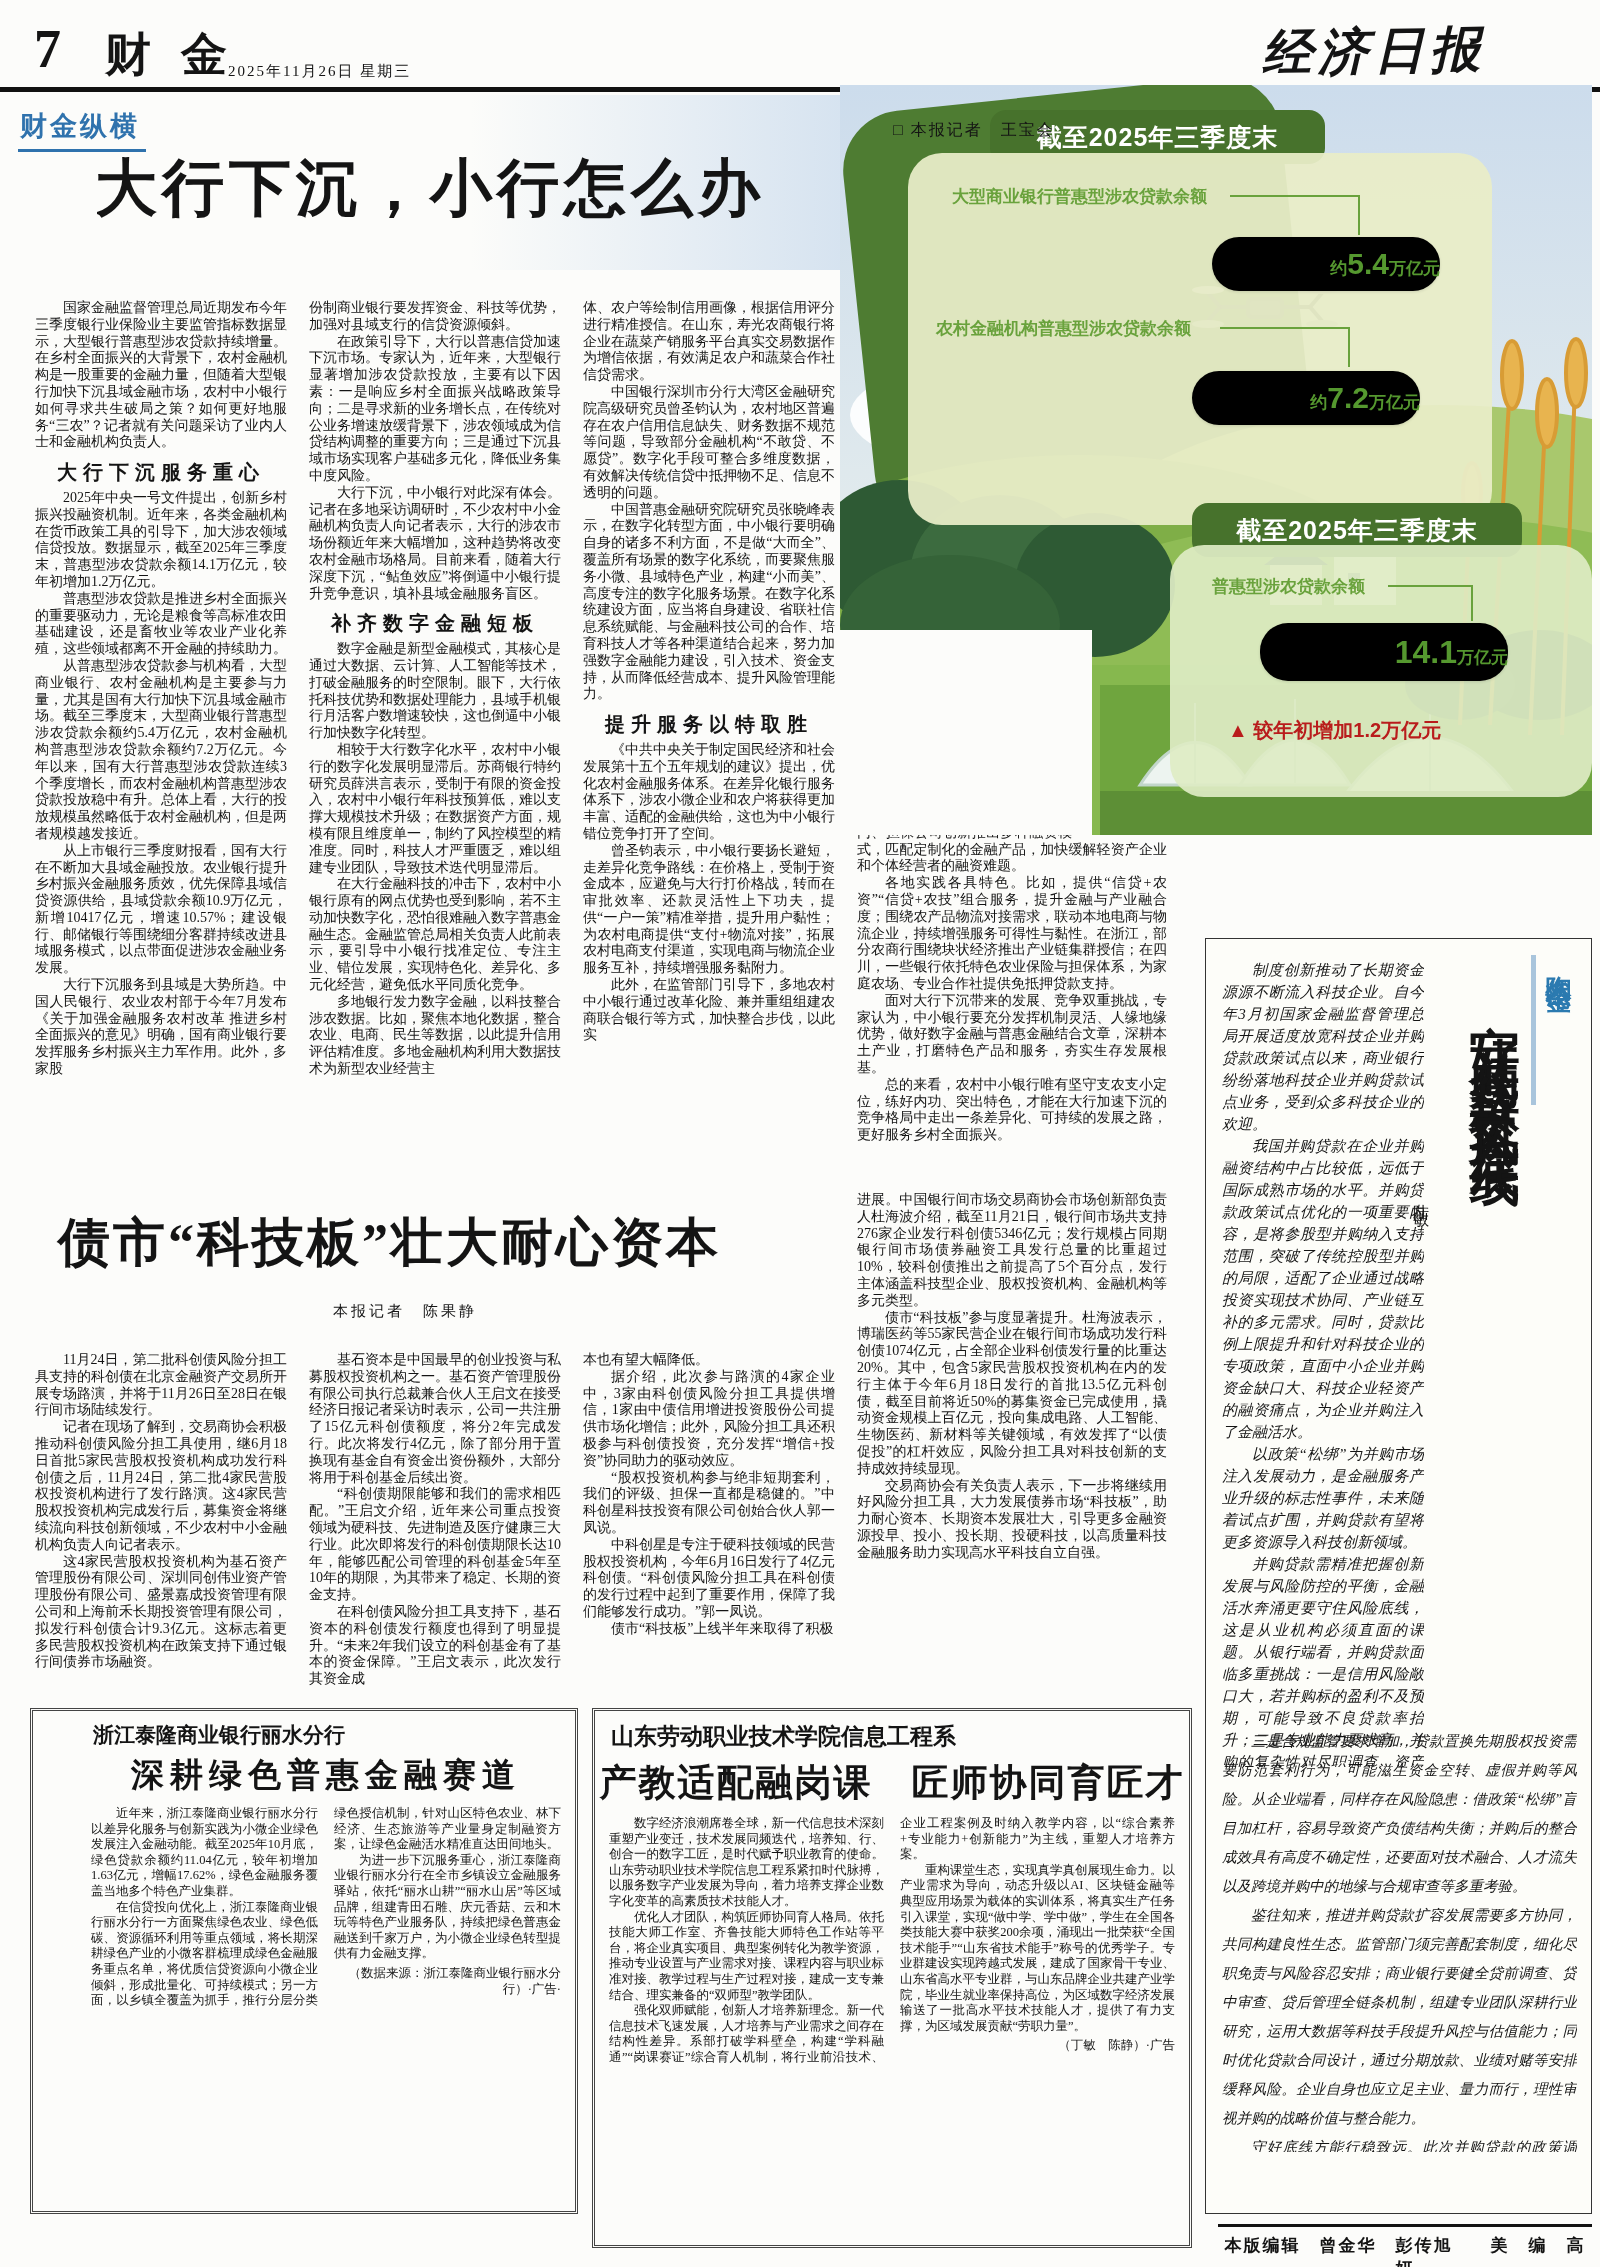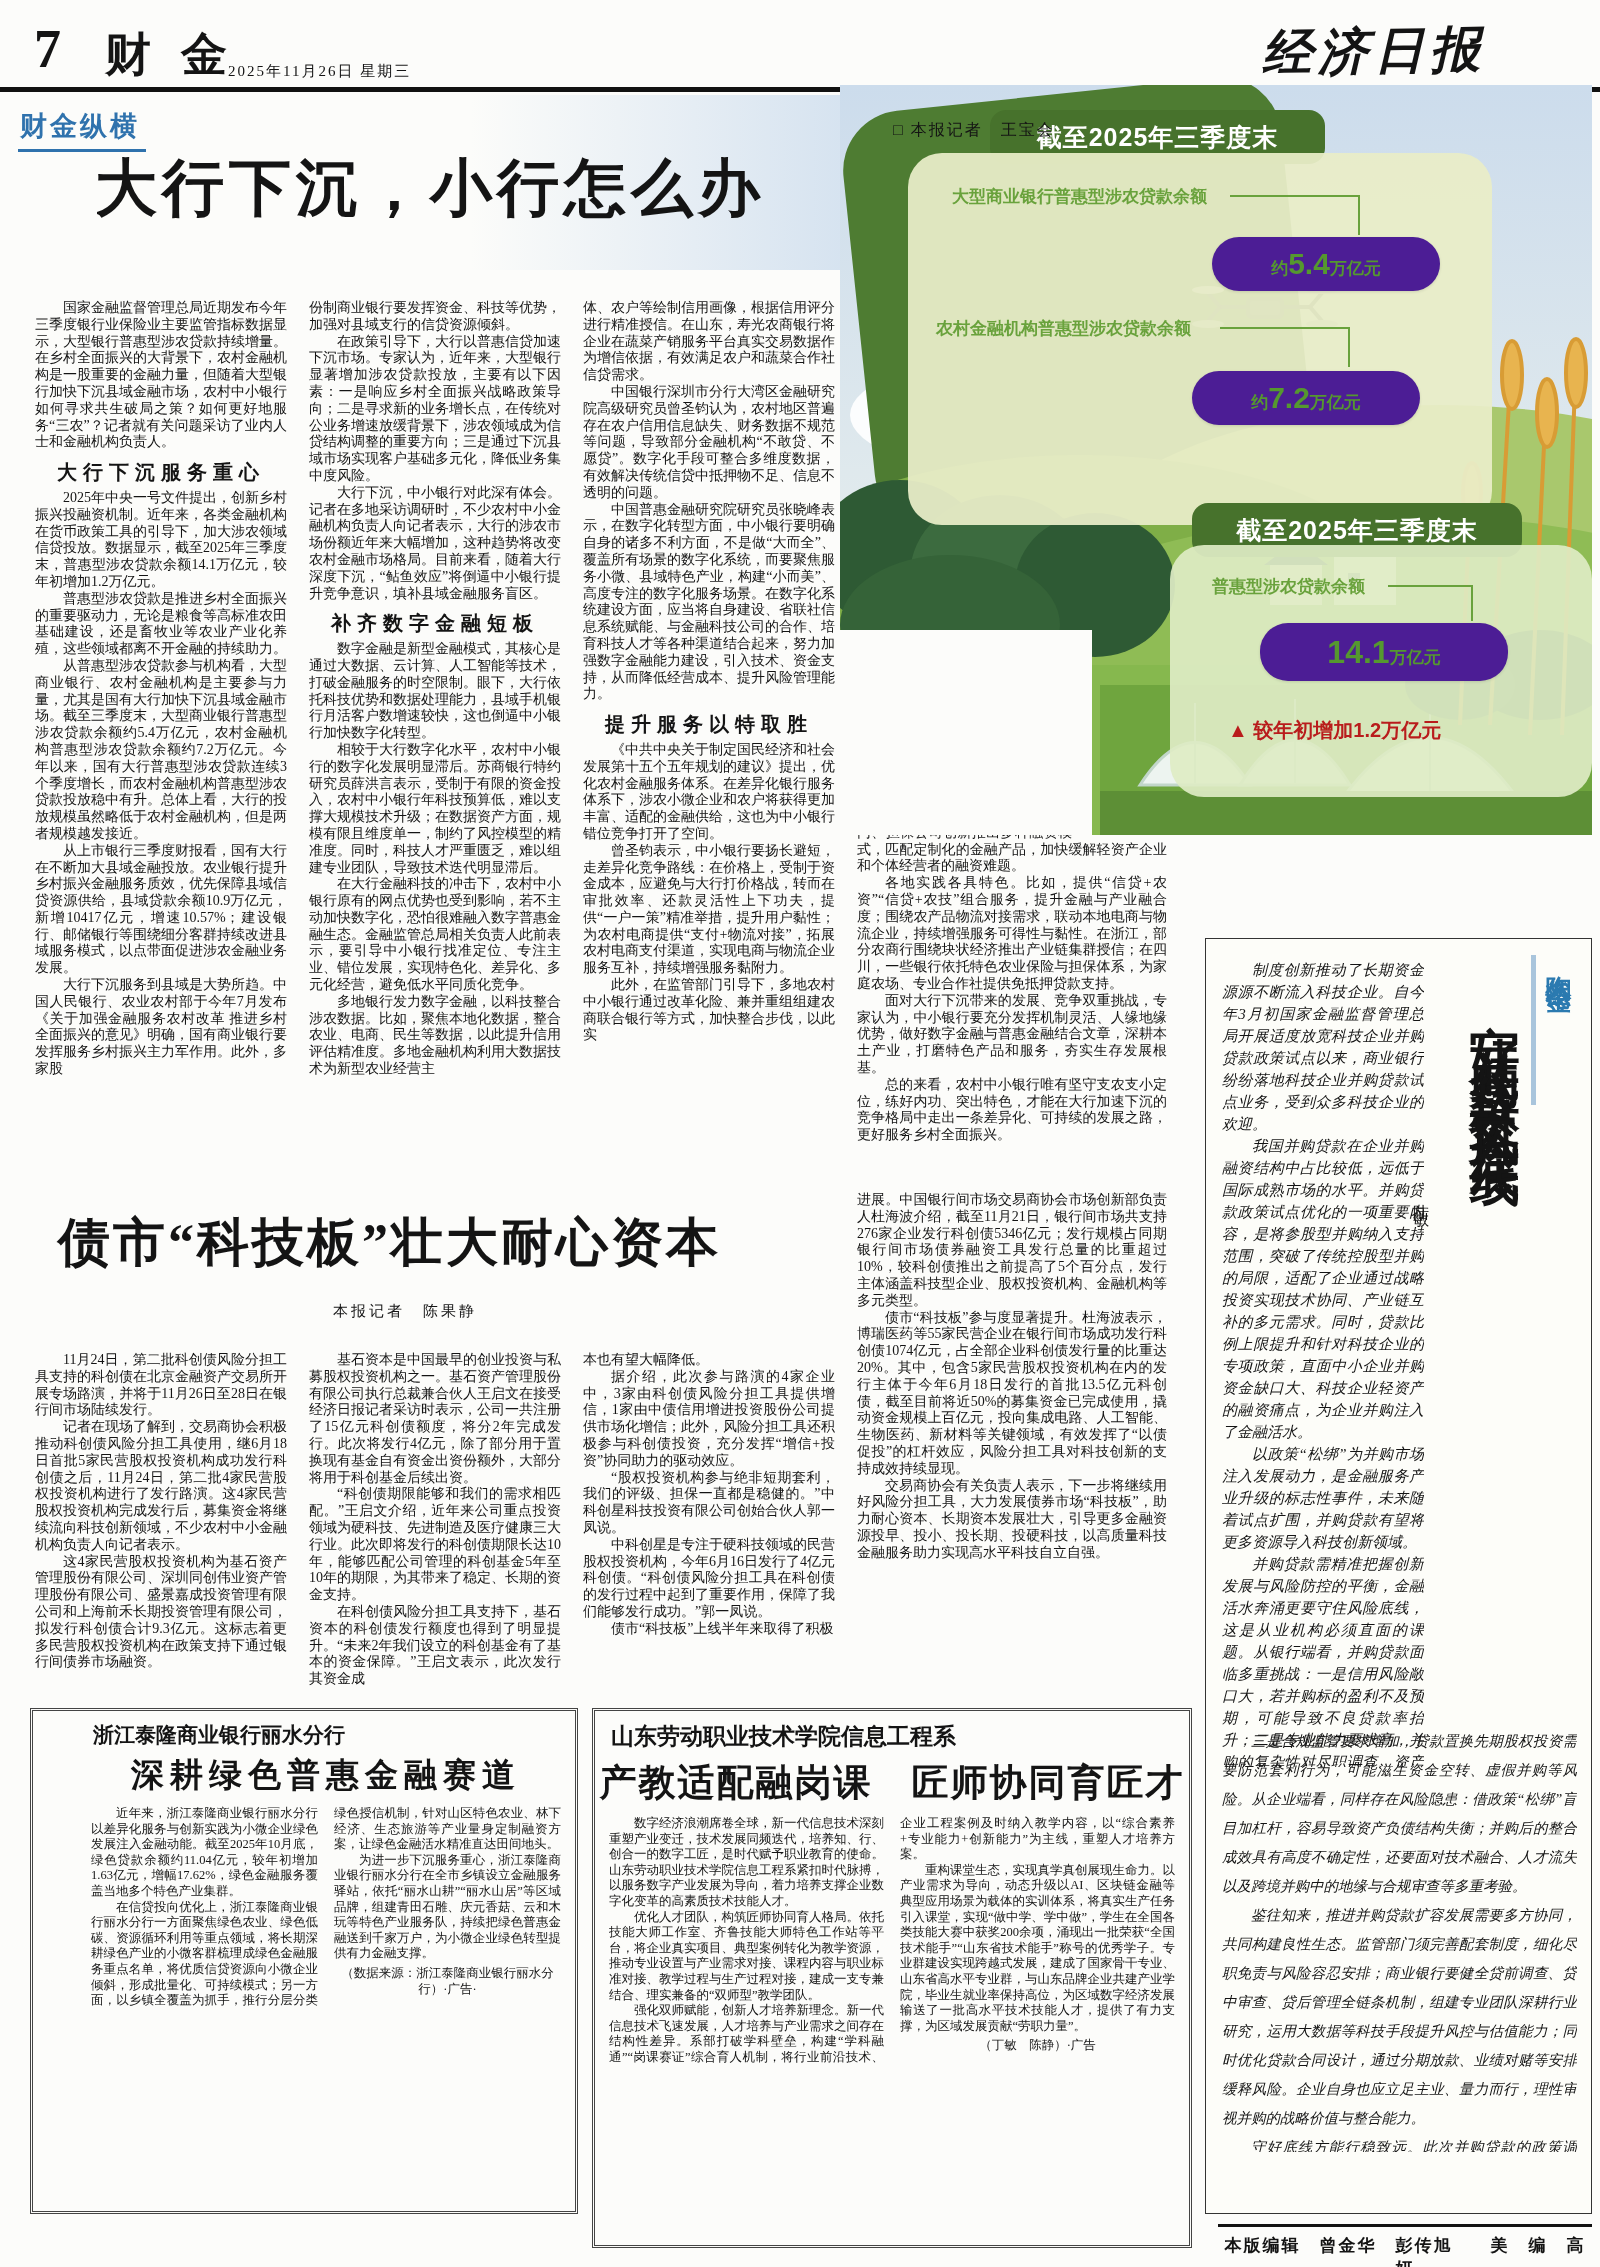--- a/index.html
+++ b/index.html
@@ -16,37 +16,37 @@
   .kicker{left:18px;top:108px;font-size:27px;font-weight:700;color:#2f72ad;border-bottom:3px solid #2f72ad;
           padding:0 6px 5px 2px;font-family:"Liberation Sans",sans-serif;letter-spacing:3px;}
   .skyfade{left:470px;top:95px;width:372px;height:175px;background:linear-gradient(90deg,rgba(214,227,240,0),#d6e3f0);}
   .title1{left:95px;top:146px;width:740px;font-size:62px;font-weight:900;letter-spacing:5px;white-space:nowrap;}
   .byline1{left:893px;top:120px;font-size:16px;letter-spacing:2px;z-index:9;}
   
   .col{position:absolute;font-size:14px;line-height:16.8px;overflow:hidden;}
   .blk{margin:0;padding:0;text-align:justify;}
   p.p{text-indent:2em;}
   p.cont{text-indent:0;}
-  p.end{text-align:center;margin-top:4px;}
+  p.end{text-align:right;margin-top:4px;}
   h3.sub{text-align:center;font-family:"Liberation Sans","DejaVu Sans",sans-serif;font-size:20px;font-weight:700;
          letter-spacing:6px;margin:13px 0 9px;text-indent:0;}
   .wrapblock{float:right;width:95px;height:200px;}
   
   .title2{left:58px;top:1208px;width:780px;font-size:52px;font-weight:900;letter-spacing:3px;white-space:nowrap;}
   .byline2{left:35px;top:1302px;width:740px;text-align:center;font-size:15px;letter-spacing:3px;}
   
   .info{left:840px;top:85px;width:752px;height:750px;overflow:hidden;}
   .info svg{position:absolute;left:0;top:0;}
   .whitecover{left:0;top:545px;width:252px;height:205px;background:#fcfcfa;}
   .gtab{position:absolute;background:#47722c;border-radius:16px;color:#fff;text-align:center;
         font-family:"Liberation Sans",sans-serif;font-weight:700;font-size:25px;line-height:54px;letter-spacing:1px;}
   .gpanel{position:absolute;border-radius:34px;}
   .glabel{position:absolute;color:#69a23c;font-size:17px;font-weight:700;font-family:"Liberation Sans",sans-serif;}
   .gconn{position:absolute;border-top:2px solid #69a23c;border-right:2px solid #69a23c;}
-  .gpill{position:absolute;background:#4c1d95;border-radius:28px;text-align:center;color:#55982f;
+  .gpill{position:absolute;background:#000000;border-radius:28px;text-align:right;color:#55982f;
          font-family:"Liberation Sans",sans-serif;white-space:nowrap;box-shadow:0 1px 3px rgba(0,0,0,.12);}
   .gpill .v{font-size:30px;font-weight:800;}
   .gpill .u,.gpill .pre{font-size:17px;font-weight:700;}
   .gdelta{position:absolute;color:#b91c1c;font-size:20px;font-weight:800;font-family:"Liberation Sans",sans-serif;}
   
   .rightbox{left:1205px;top:938px;width:387px;height:1276px;border:1px solid #333;background:#fdfdf9;}
   .rb-colA{position:absolute;left:16px;top:20px;width:202px;height:808px;overflow:hidden;
            font-size:15px;line-height:22px;font-style:italic;}
   .rb-bottom{position:absolute;left:16px;top:788px;width:355px;height:425px;overflow:hidden;
            font-size:14.5px;line-height:29px;font-style:italic;}

